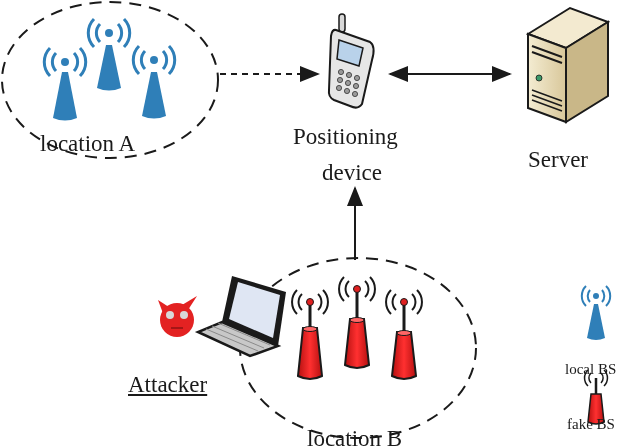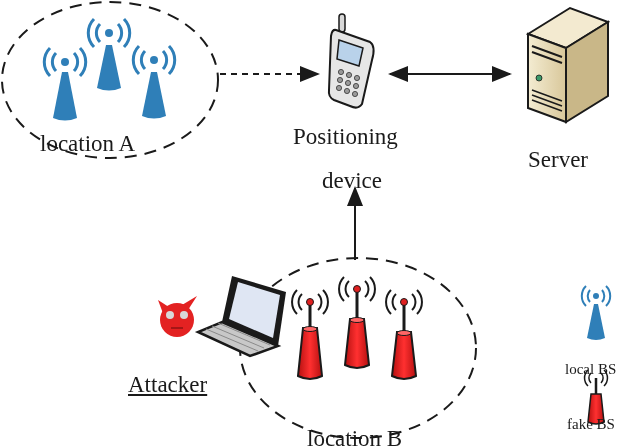--- a/index.html
+++ b/index.html
@@ -141,18 +141,18 @@
   </g>
   <g transform="translate(596,378)">
     <path d="M-5,-5 A7,7 0 0 0 -5,5 M5,-5 A7,7 0 0 1 5,5 M-8,-8 A11,11 0 0 0 -8,8 M8,-8 A11,11 0 0 1 8,8" fill="none" stroke="#1a1a1a" stroke-width="1.5"></path>
     <line x1="0" y1="0" x2="0" y2="16" stroke="#1a1a1a" stroke-width="2.5"></line>
     <path d="M-5,16 L5,16 L8,44 Q0,48 -8,44 Z" fill="url(#redG)" stroke="#1a1a1a" stroke-width="1.5"></path>
   </g>
 </svg>
 
 <div class="lbl" style="left:40px; top:119px;">location A</div>
 <div class="lbl" style="left:293px; top:112px;">Positioning</div>
-<div class="lbl" style="left:322px; top:156px;">device</div>
+<div class="lbl" style="left:322px; top:148px;">device</div>
 <div class="lbl" style="left:528px; top:135px;">Server</div>
 <div class="lbl" style="left:128px; top:360px;text-decoration:underline;">Attacker</div>
 <div class="lbl" style="left:307px; top:414px;">location B</div>
 <div class="lbl small" style="left:565px; top:349px;">local BS</div>
 <div class="lbl small" style="left:567px; top:404px;">fake BS</div>
 
 </body></html>

